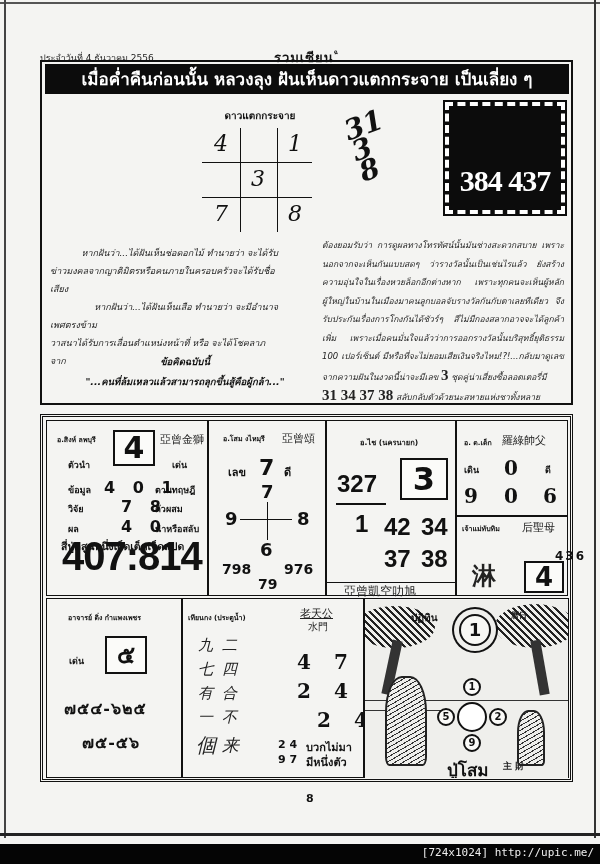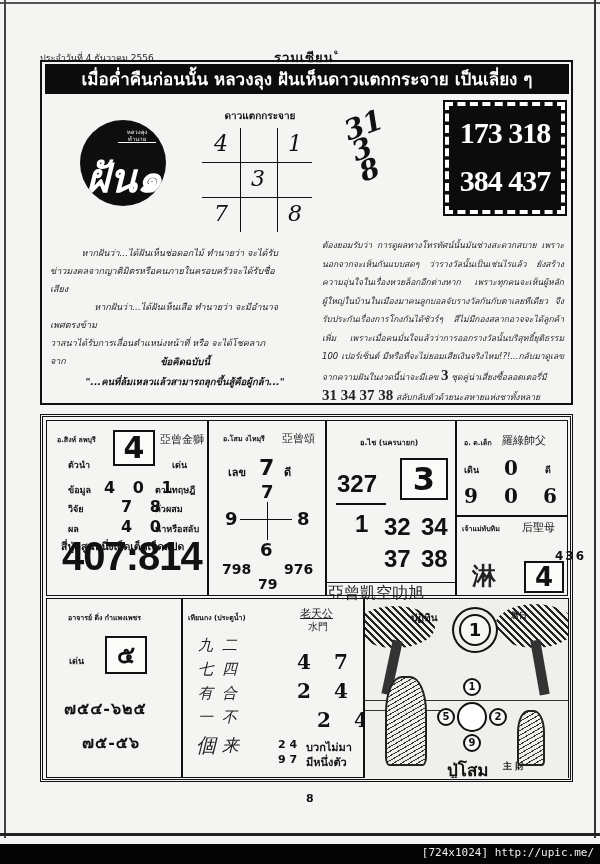--- a/index.html
+++ b/index.html
@@ -80,42 +80,37 @@
   <div class="bottomline"></div>
 
   <div class="date">ประจำวันที่ 4 ธันวาคม 2556</div>
   <div class="masthead">
     <span>รวมเซียน</span><span class="mast-sup">ฉ</span>
   </div>
 
   <div class="frame-top"></div>
   <div class="headline">เมื่อค่ำคืนก่อนนั้น หลวงลุง ฝันเห็นดาวแตกกระจาย เป็นเลี่ยง ๆ</div>
 
-  <div class="logo">
-    <div class="logo-small">หลวงลุง ทำนาย</div>
-    <div class="logo-big">ฝัน๑</div>
-  </div>
 
   <div class="grid-title">ดาวแตกกระจาย</div>
   <div class="grid">
     <div class="gl" style="left:38px;top:0;width:1px;height:104px"></div>
     <div class="gl" style="left:75px;top:0;width:1px;height:104px"></div>
     <div class="gl" style="left:0;top:34px;width:110px;height:1px"></div>
     <div class="gl" style="left:0;top:69px;width:110px;height:1px"></div>
     <div class="gn" style="left:4px;top:3px">4</div>
     <div class="gn" style="left:78px;top:3px">1</div>
     <div class="gn" style="left:41px;top:38px">3</div>
     <div class="gn" style="left:4px;top:73px">7</div>
     <div class="gn" style="left:78px;top:73px">8</div>
   </div>
 
   <div class="scribble">31<br>3<br>8</div>
 
   <div class="numbox">
-    <div class="numbox-row" style="top:10px">173 318</div>
     <div class="numbox-row" style="top:58px">384 437</div>
   </div>
 
   <div class="story-left">
     <p>หากฝันว่า...ได้ฝันเห็นช่อดอกไม้ ทำนายว่า จะได้รับ</p>
     <p class="full">ข่าวมงคลจากญาติมิตรหรือคนภายในครอบครัวจะได้รับชื่อเสียง</p>
     <p>หากฝันว่า...ได้ฝันเห็นเสือ ทำนายว่า จะมีอำนาจ</p>
     <p class="full">เพศตรงข้าม</p>
     <p class="full">วาสนาได้รับการเลื่อนตำแหน่งหน้าที่ หรือ จะได้โชคลาภจาก</p>
   </div>
@@ -165,26 +160,26 @@
   <div class="c2-num" style="left:222px;top:561px;font-size:14px">798</div>
   <div class="c2-num" style="left:284px;top:561px;font-size:14px">976</div>
   <div class="c2-num" style="left:258px;top:576px;font-size:14px">79</div>
 
   <div class="cell" style="left:326px;top:420px;width:130px;height:176px"></div>
   <div class="lbl" style="left:360px;top:436px;font-size:7.5px">อ.ไช (นครนายก)</div>
   <div class="boxnum" style="left:400px;top:458px;width:48px;height:42px;font-size:32px;line-height:38px">3</div>
   <div class="c3-num" style="left:337px;top:470px">327</div>
   <div style="position:absolute;left:336px;top:503px;width:50px;height:2px;background:#111"></div>
   <div class="c3-num" style="left:355px;top:510px">1</div>
-  <div class="c3-num" style="left:384px;top:513px">32</div>
+  <div class="c3-num" style="left:384px;top:513px">42</div>
   <div class="c3-num" style="left:421px;top:513px">34</div>
   <div class="c3-num" style="left:384px;top:545px">37</div>
   <div class="c3-num" style="left:421px;top:545px">38</div>
   <div style="position:absolute;left:326px;top:582px;width:130px;height:1px;background:#111"></div>
-  <div class="cjk" style="left:328px;top:583px;font-size:16px">亞曾凱空叻旭</div>
+  <div class="cjk" style="left:344px;top:583px;font-size:12px">亞曾凱空叻旭</div>
 
   <div class="cell" style="left:456px;top:420px;width:112px;height:96px"></div>
   <div class="lbl" style="left:464px;top:437px;font-size:7px">อ. ด.เด็ก</div>
   <div class="cjk" style="left:502px;top:433px">羅綠帥父</div>
   <div class="lbl" style="left:464px;top:463px;font-size:9px">เดิน</div>
   <div class="c6-num" style="left:504px;top:456px;letter-spacing:0">0</div>
   <div class="lbl" style="left:545px;top:463px;font-size:9px">ดี</div>
   <div class="c6-num" style="left:464px;top:484px;letter-spacing:0">9</div>
   <div class="c6-num" style="left:504px;top:484px;letter-spacing:0">0</div>
   <div class="c6-num" style="left:543px;top:484px;letter-spacing:0">6</div>

